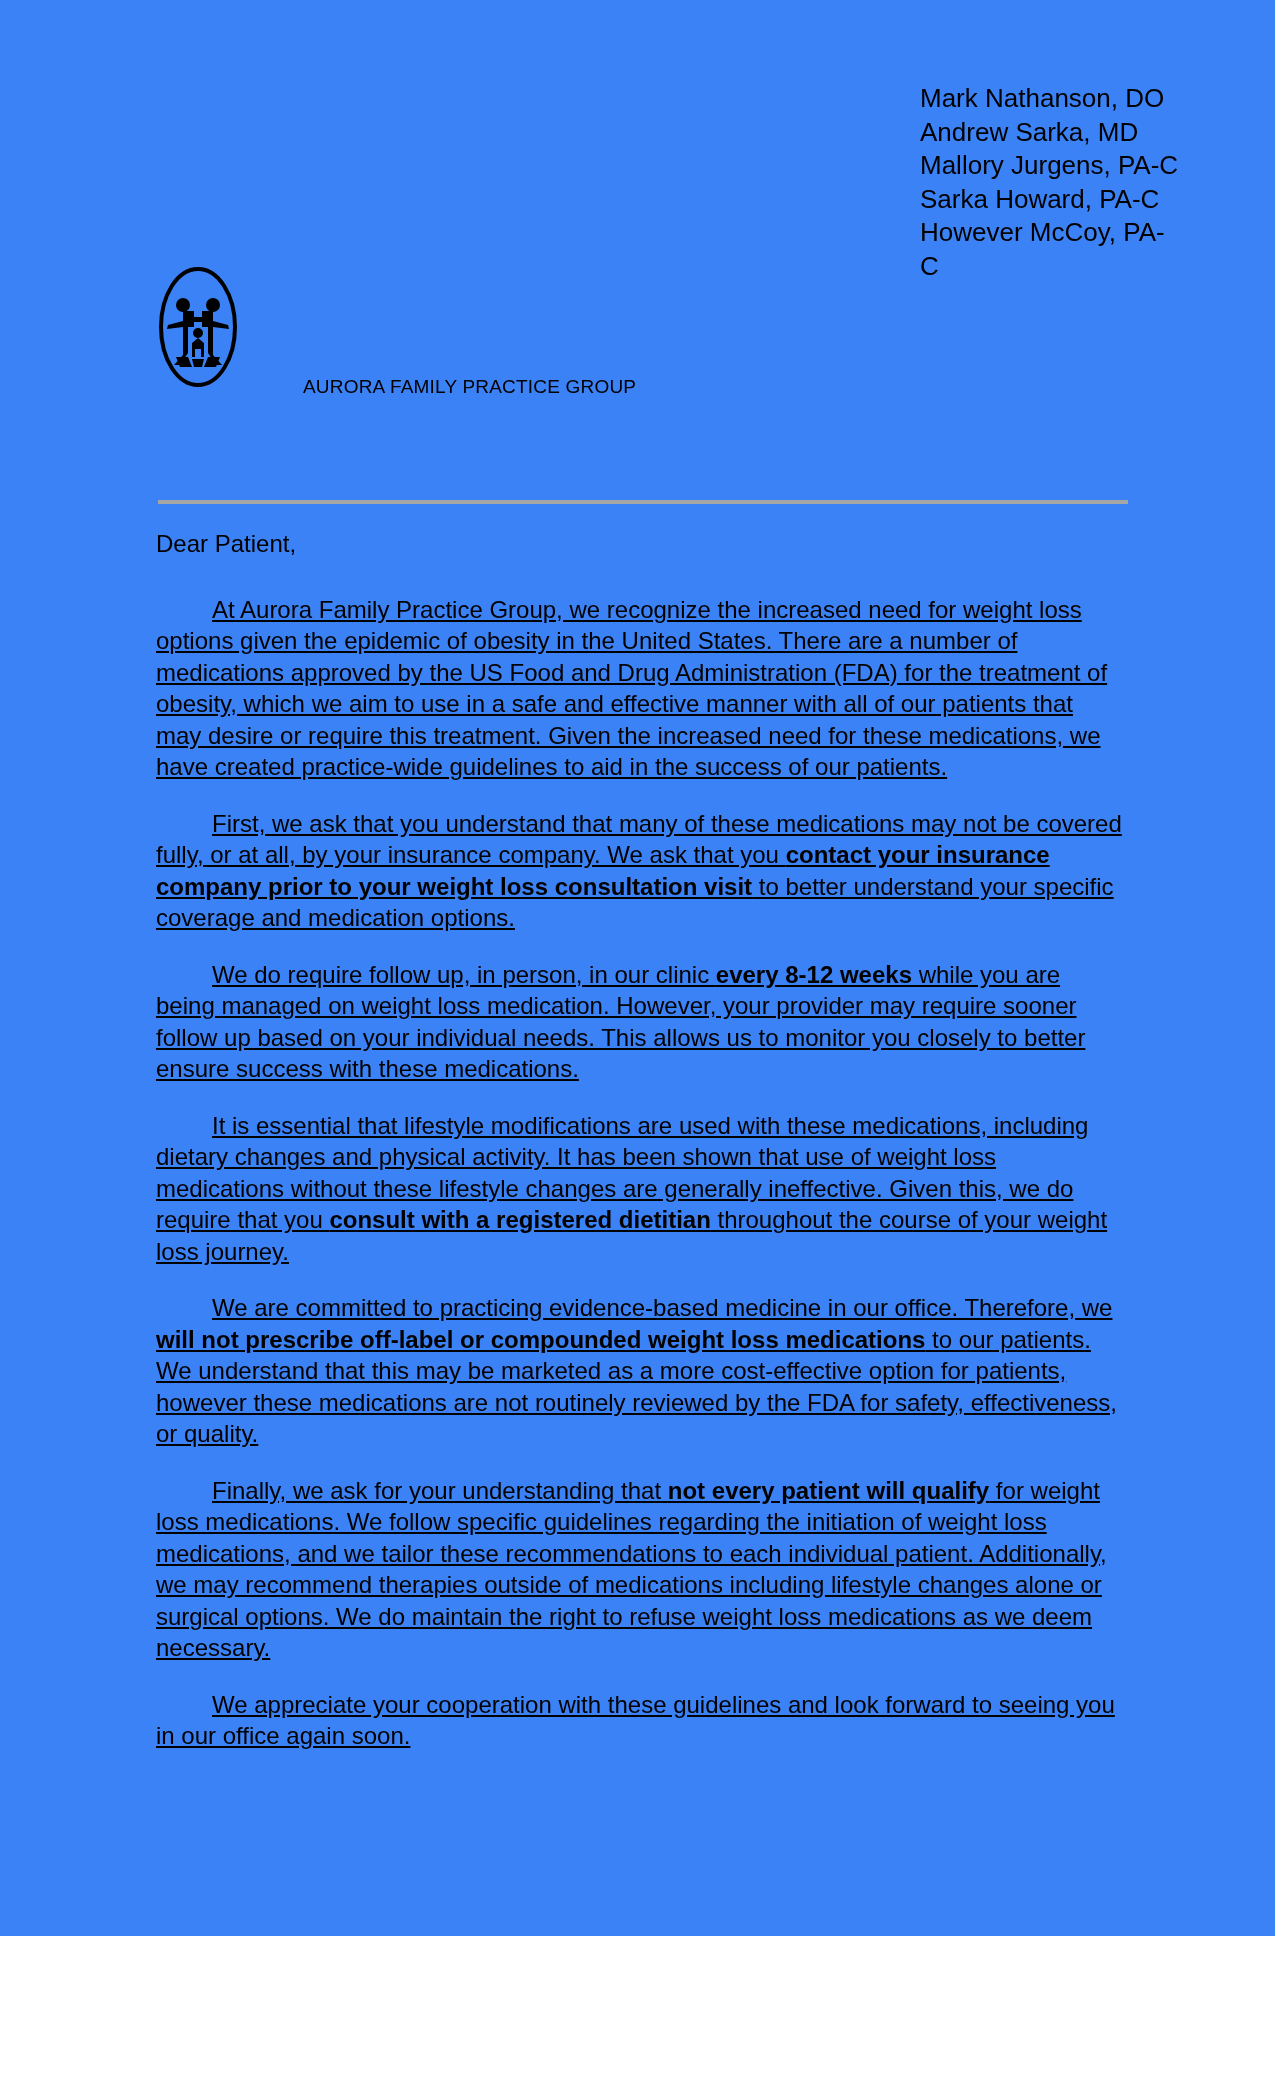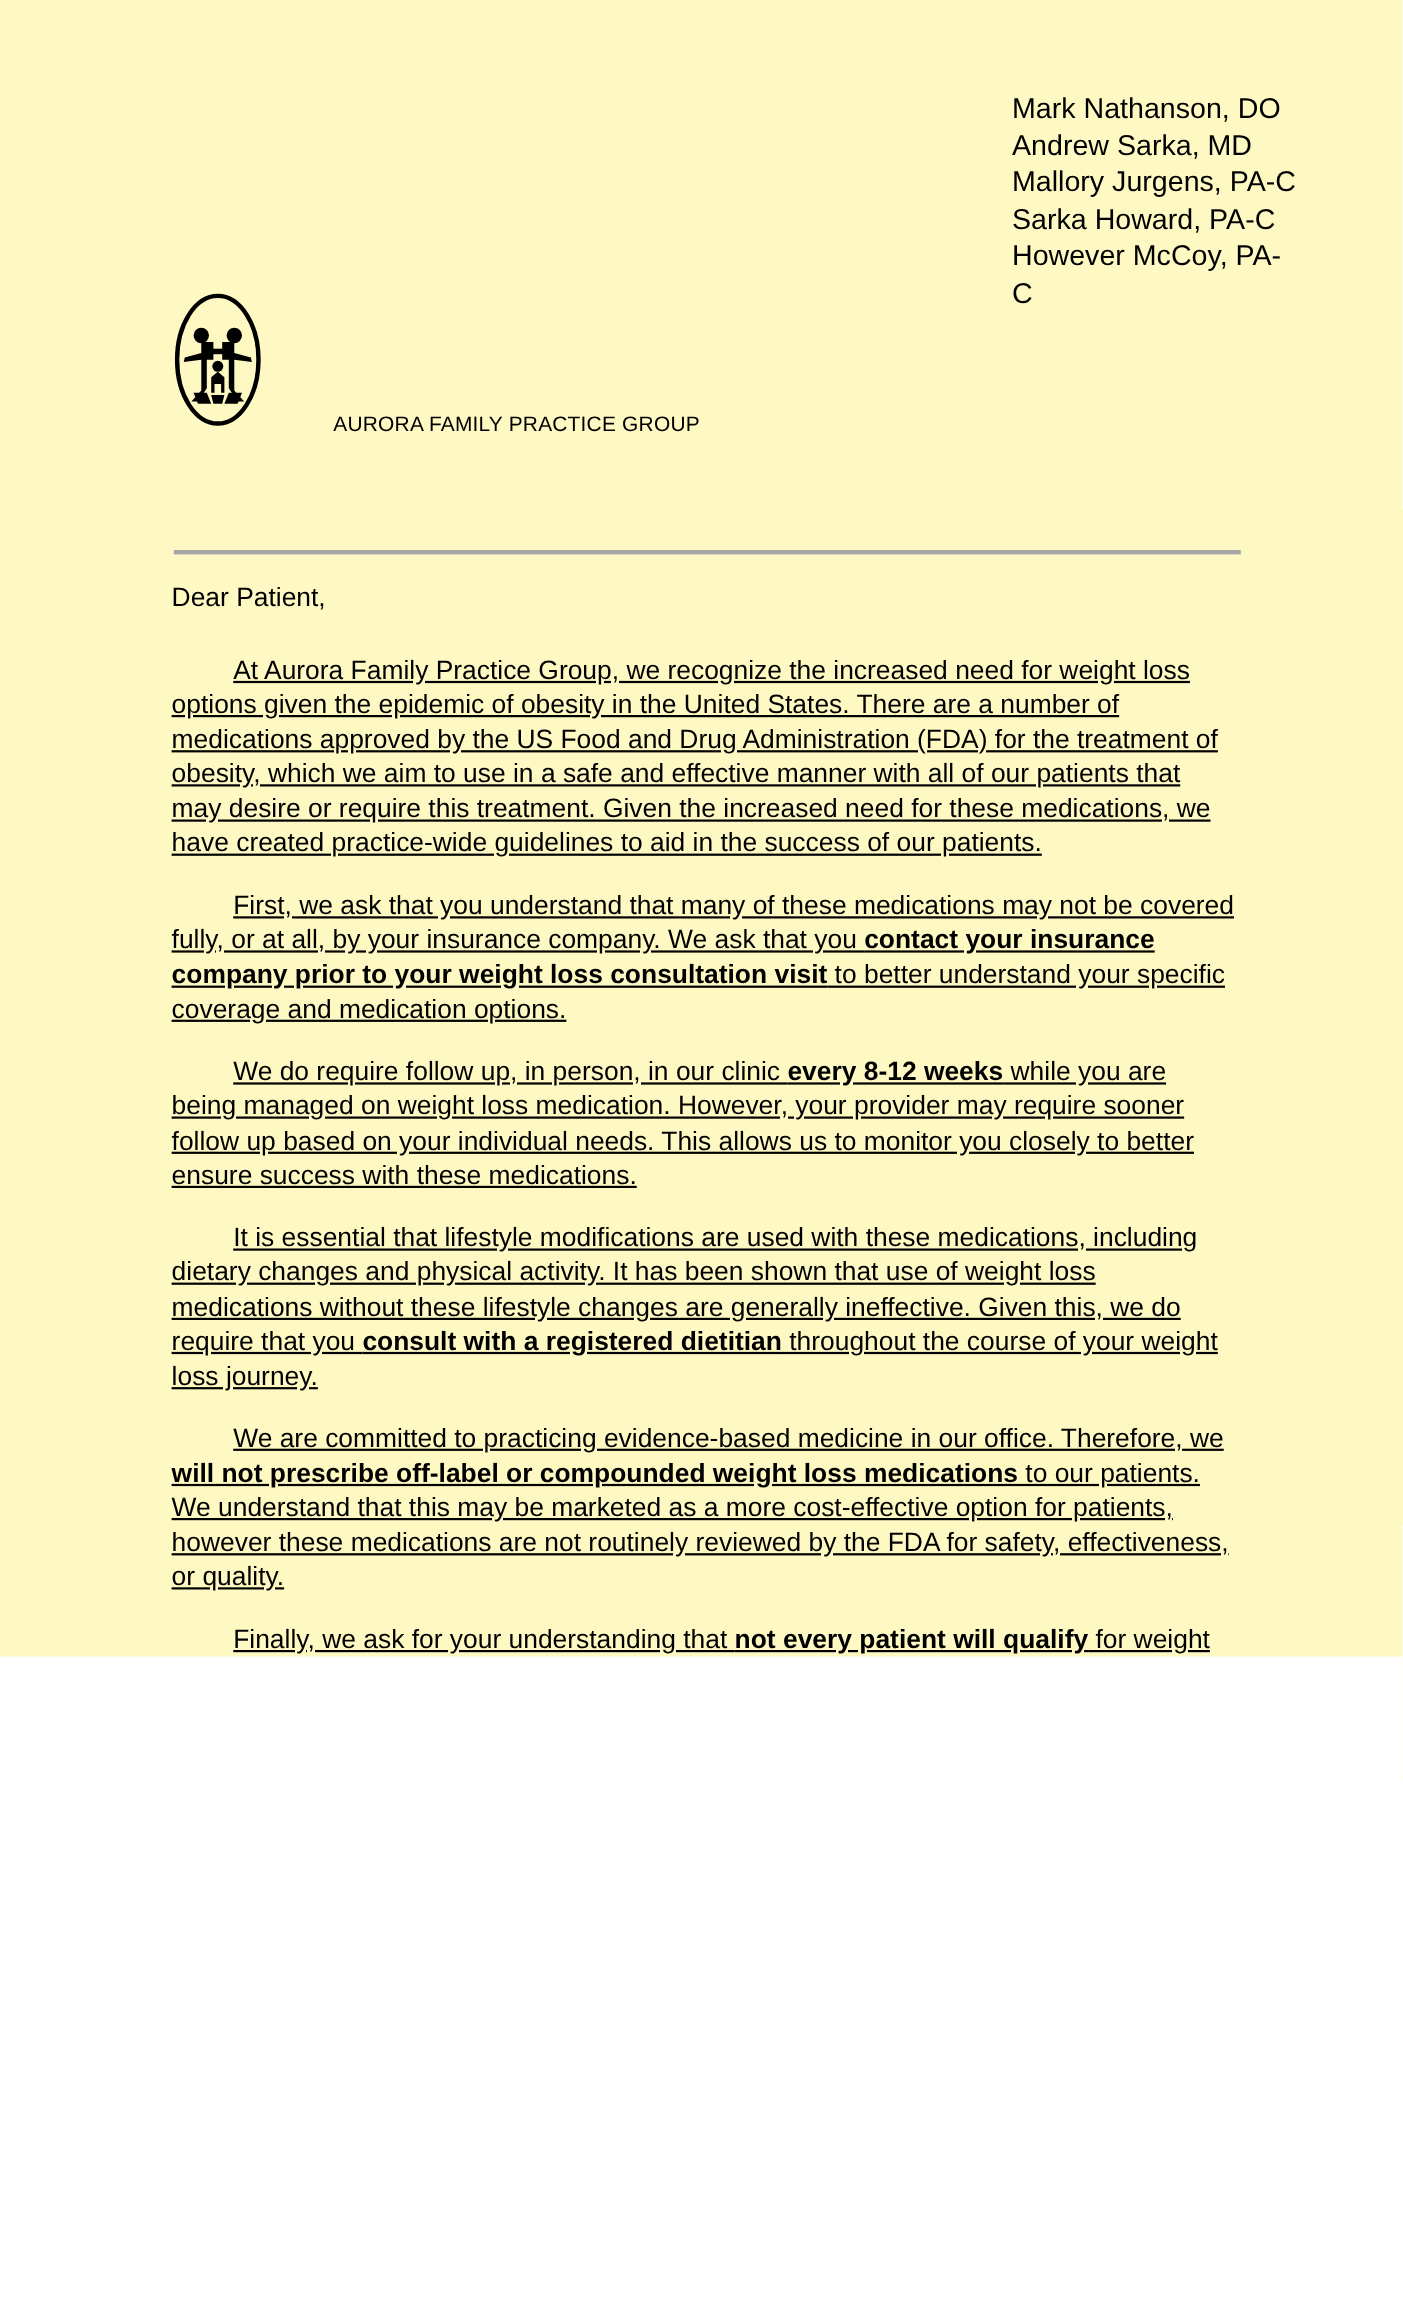--- a/index.html
+++ b/index.html
@@ -11,23 +11,23 @@
     width: 1275px;
     height: 2100px;
     font-family: "Liberation Sans", sans-serif;
     color: #000000;
     -webkit-font-smoothing: antialiased;
   }
 
   .page {
     position: relative;
     width: 1275px;
-    height: 1506px;
+    height: 1936px;
     box-sizing: border-box;
-    background: #fef9c3;
+    background: #3b82f6;
     overflow: hidden;
   }
 
   
   .letterhead {
     position: absolute;
     left: 0;
     top: 0;
     width: 1275px;
     height: 440px;
@@ -150,16 +150,17 @@
 
   <div class="letter-body">
     <p class="salutation">Dear Patient,</p>
     <div>
         <p class="para"><span>At Aurora Family Practice Group, we recognize the increased need for weight loss options given the epidemic of obesity in the United States. There are a number of medications approved by the US Food and Drug Administration (FDA) for the treatment of obesity, which we aim to use in a safe and effective manner with all of our patients that may desire or require this treatment. Given the increased need for these medications, we have created practice-wide guidelines to aid in the success of our patients.</span></p>
         <p class="para"><span>First, we ask that you understand that many of these medications may not be covered fully, or at all, by your insurance company. We ask that you </span><b>contact your insurance company prior to your weight loss consultation visit</b><span> to better understand your specific coverage and medication options.</span></p>
         <p class="para"><span>We do require follow up, in person, in our clinic </span><b>every 8-12 weeks</b><span> while you are being managed on weight loss medication. However, your provider may require sooner follow up based on your individual needs. This allows us to monitor you closely to better ensure success with these medications.</span></p>
         <p class="para"><span>It is essential that lifestyle modifications are used with these medications, including dietary changes and physical activity. It has been shown that use of weight loss medications without these lifestyle changes are generally ineffective. Given this, we do require that you </span><b>consult with a registered dietitian</b><span> throughout the course of your weight loss journey.</span></p>
         <p class="para"><span>We are committed to practicing evidence-based medicine in our office. Therefore, we </span><b>will not prescribe off-label or compounded weight loss medications</b><span> to our patients. We understand that this may be marketed as a more cost-effective option for patients, however these medications are not routinely reviewed by the FDA for safety, effectiveness, or quality.</span></p>
         <p class="para"><span>Finally, we ask for your understanding that </span><b>not every patient will qualify</b><span> for weight loss medications. We follow specific guidelines regarding the initiation of weight loss medications, and we tailor these recommendations to each individual patient. Additionally, we may recommend therapies outside of medications including lifestyle changes alone or surgical options. We do maintain the right to refuse weight loss medications as we deem necessary.</span></p>
+        <p class="para"><span>We appreciate your cooperation with these guidelines and look forward to seeing you in our office again soon.</span></p>
       </div>
   </div>
 
 </div>
 
 </body></html>

